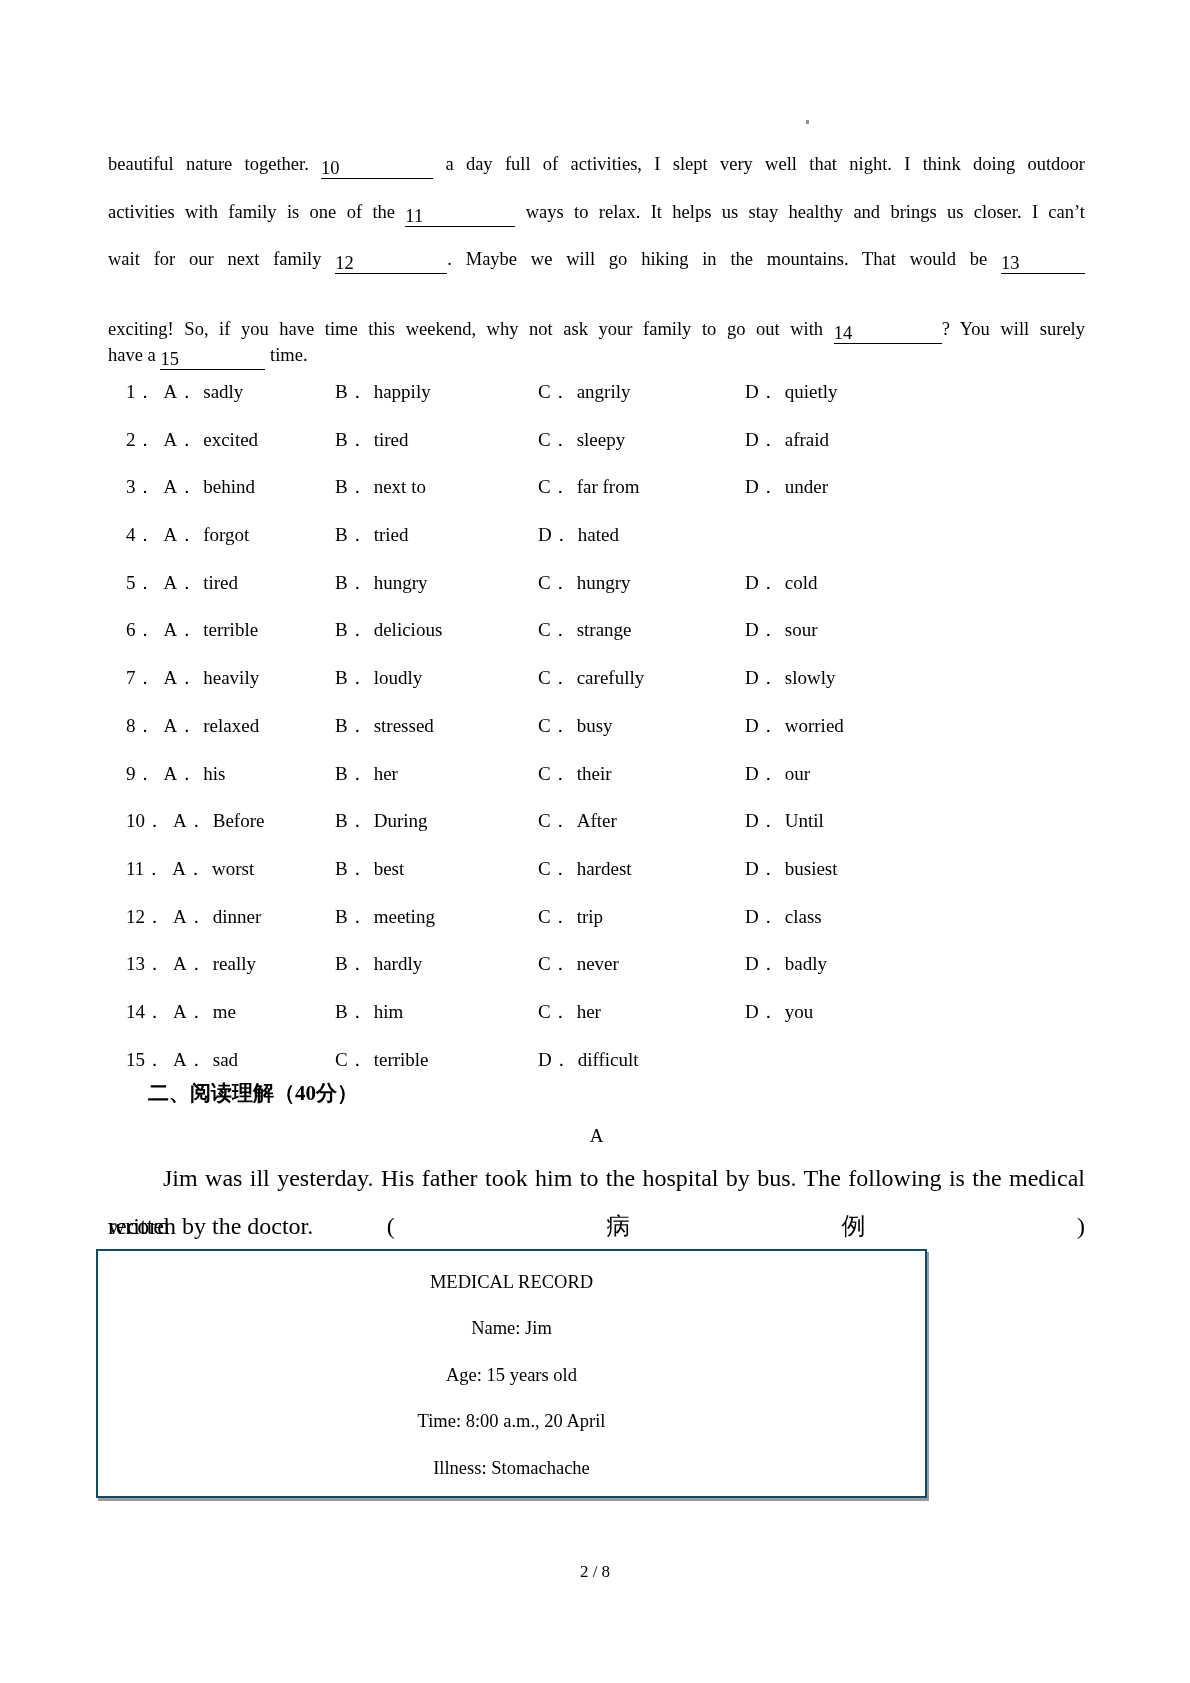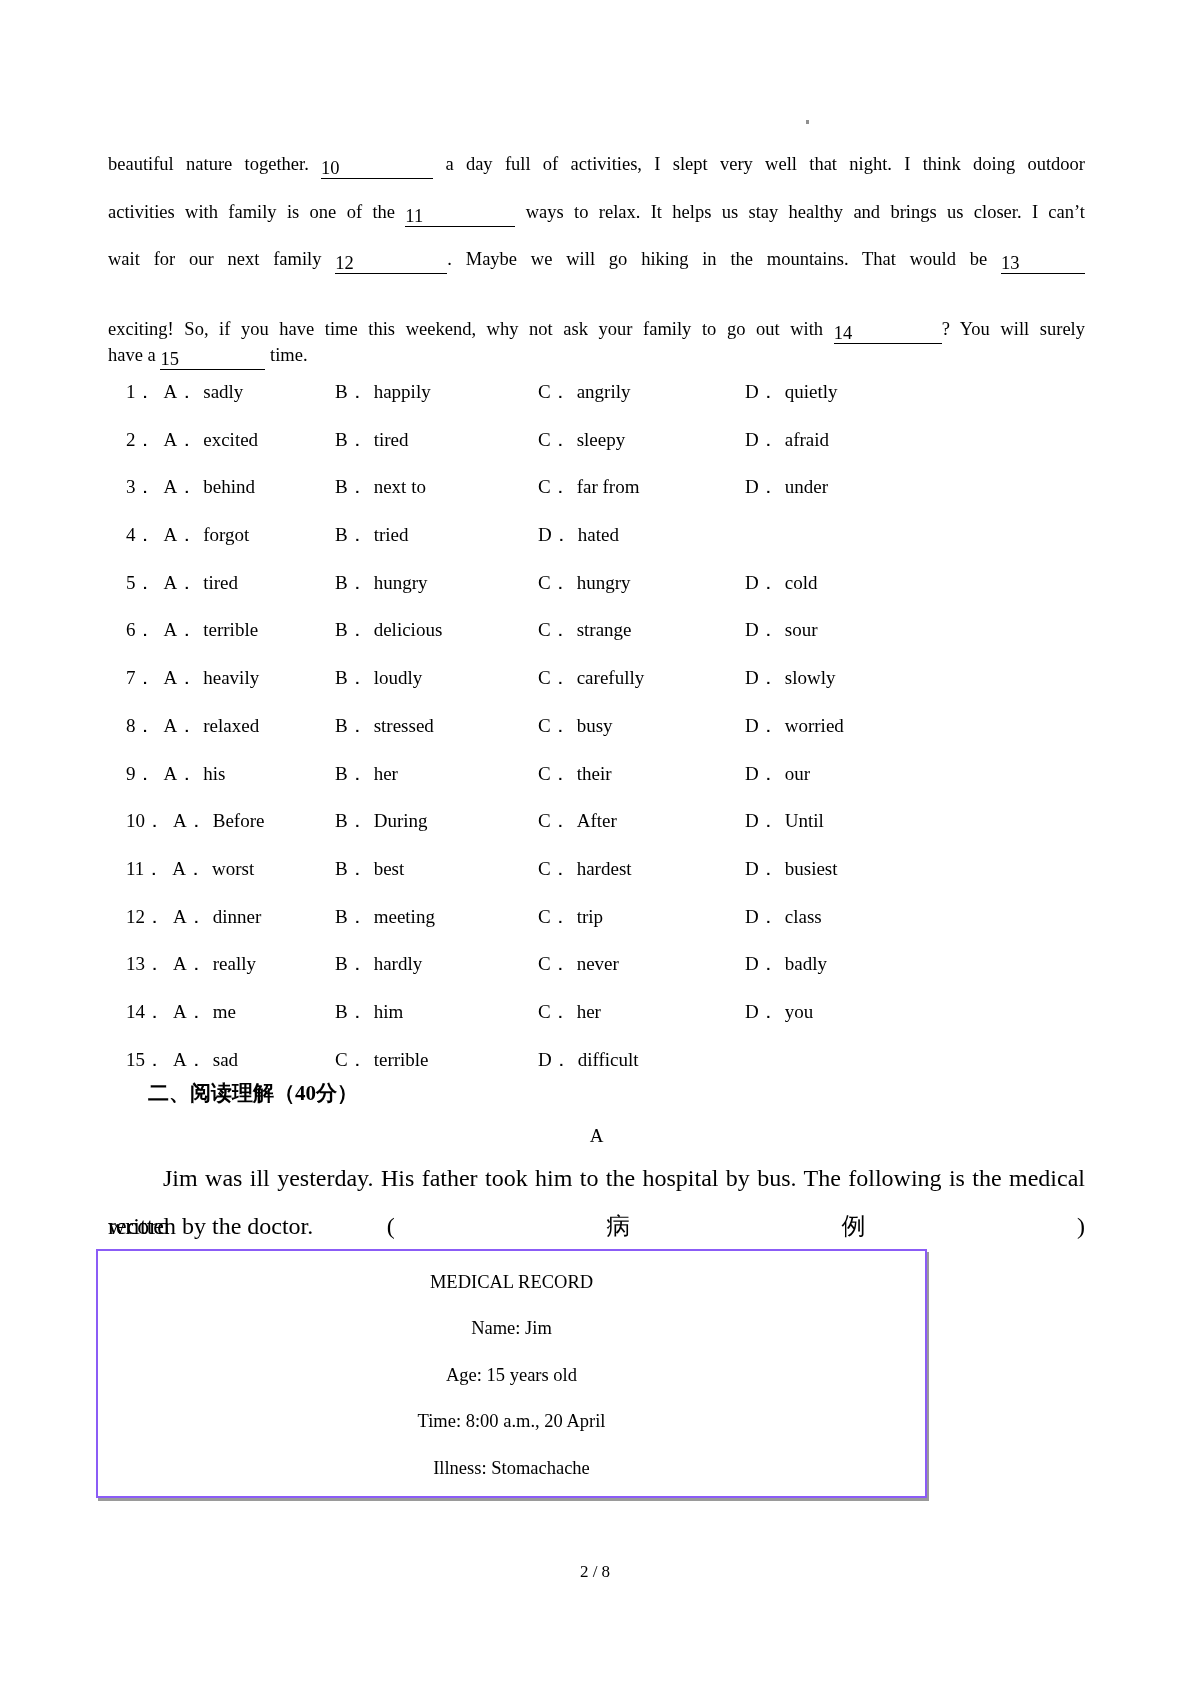--- a/index.html
+++ b/index.html
@@ -43,21 +43,21 @@
   .passage-label{position:absolute;left:108px;top:1112px;width:977px;height:48px;line-height:48px;text-align:center;font-size:19px;}
 
   .passage{position:absolute;left:108px;top:1155px;width:977px;font-size:24px;}
   .passage .p-line{height:47.7px;line-height:47.7px;}
   .passage .p-line.justified{text-align:justify;text-align-last:justify;}
   .passage .indent{display:inline-block;width:55px;}
 
   
   .record-box{
     position:absolute;left:96px;top:1249px;width:831px;height:249px;
-    border:2px solid #8b5cf6;box-sizing:border-box;
+    border:2px solid #0c4a6e;box-sizing:border-box;
     box-shadow:2px 3px 0 #9a9a9a;
     padding-top:8px;
     font-size:18.5px;text-align:center;
   }
   .record-line{height:46.4px;line-height:46.4px;}
 
   .page-footer{position:absolute;left:0;top:1558px;width:1190px;height:28px;line-height:28px;text-align:center;font-size:17px;}
 </style>
 </head>
 <body>

